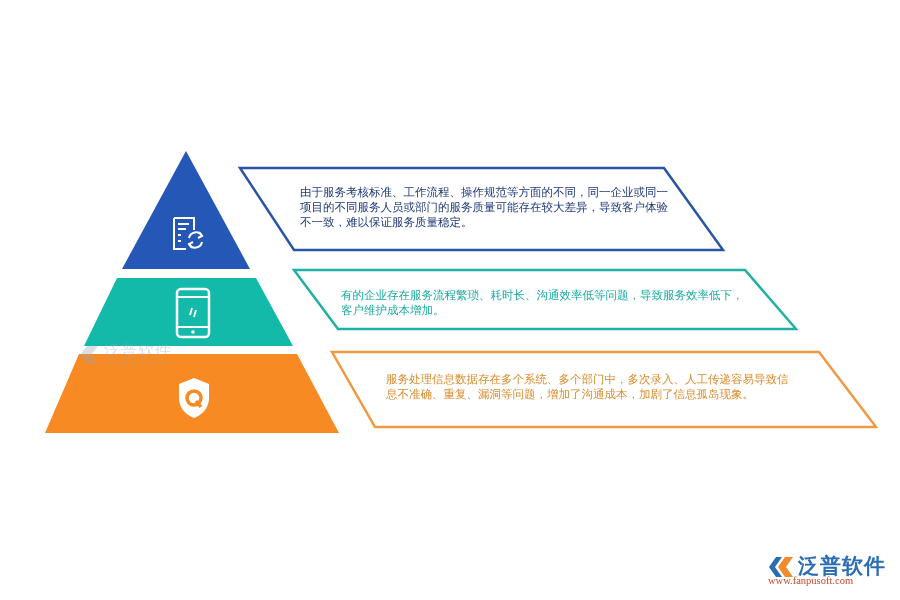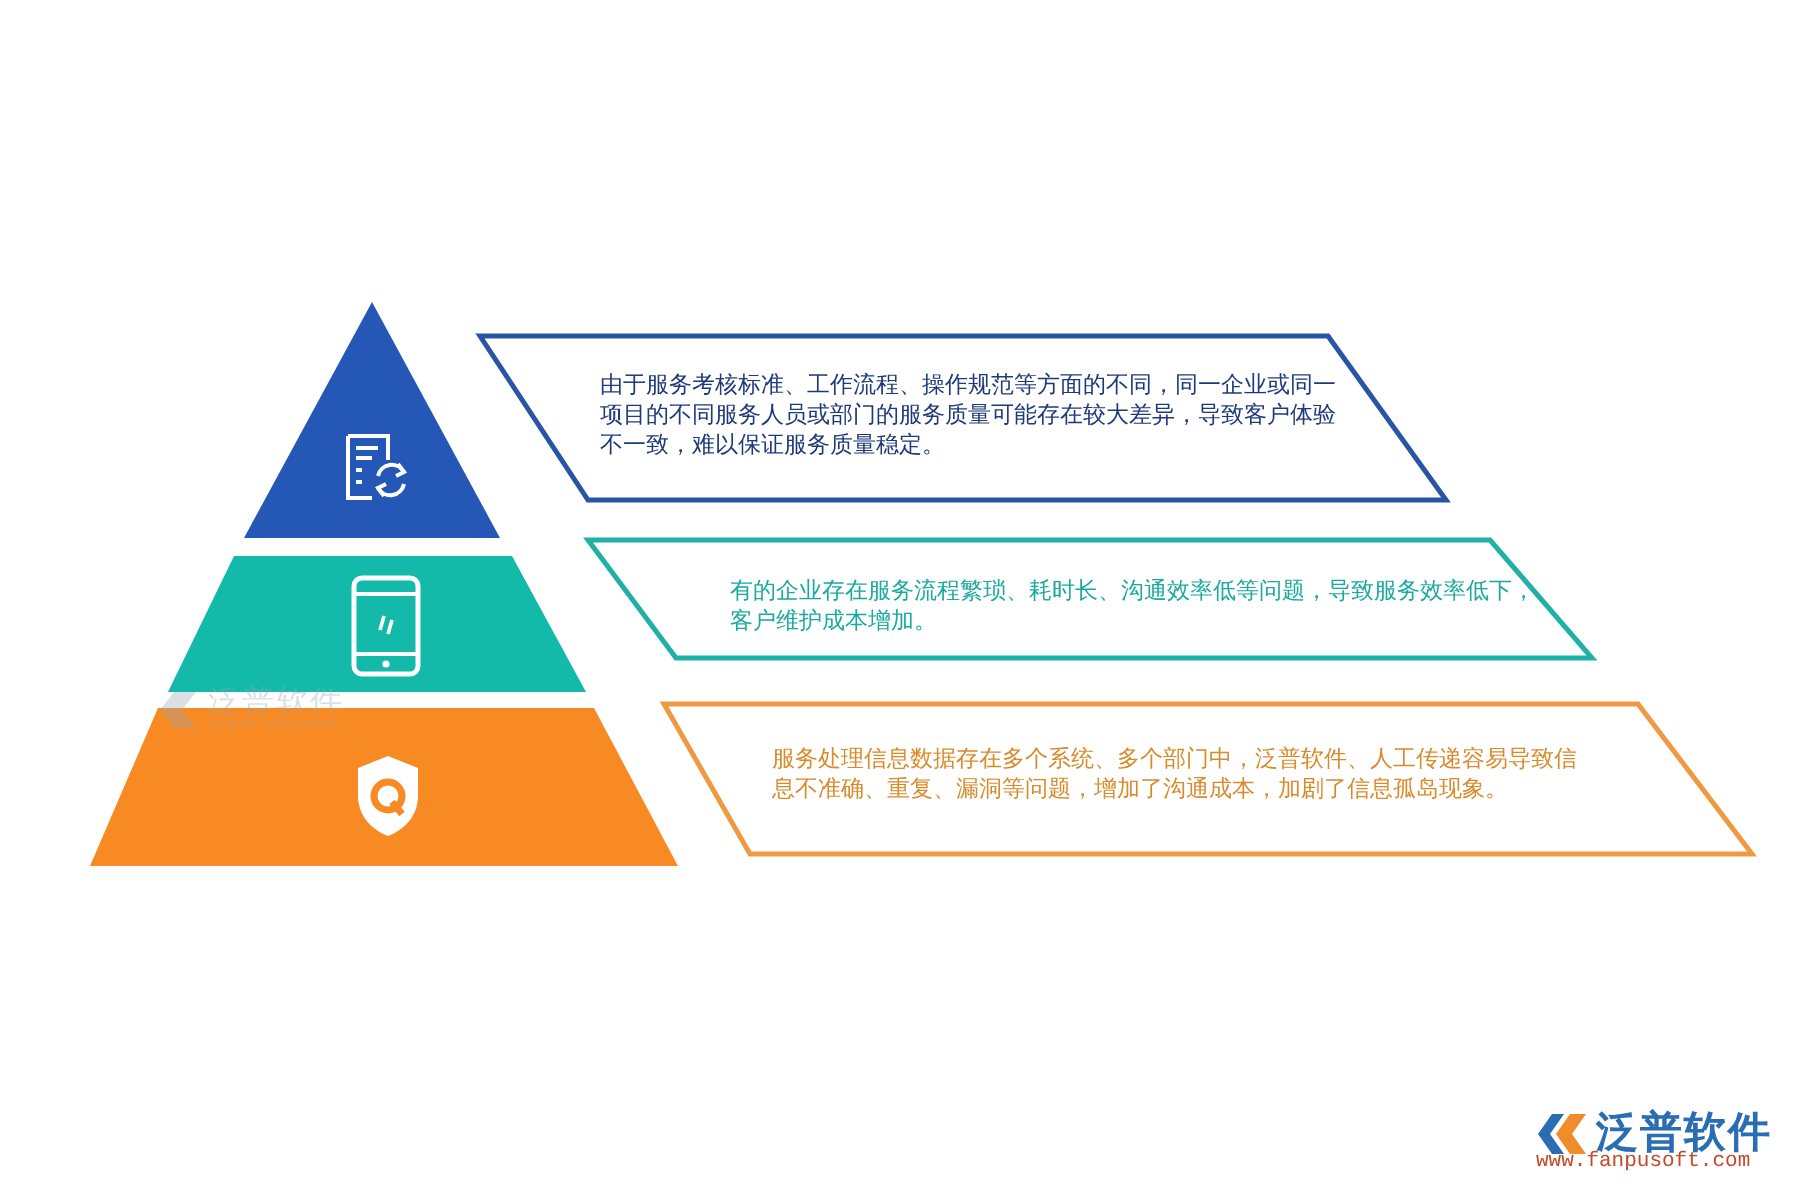--- a/index.html
+++ b/index.html
@@ -7,37 +7,37 @@
       width: 900px; height: 600px; background: #ffffff; position: relative; overflow: hidden;
       font-family: "DejaVu Sans", "Liberation Sans", sans-serif;
     }
     .stage { position: absolute; left: 0; top: 0; width: 900px; height: 440px; }
     svg.shapes { position: absolute; left: 0; top: 0; }
     .text-block {
       position: absolute; font-size: 11.5px; line-height: 15px; white-space: normal;
       word-break: break-all;
     }
     .text-1 { left: 300px; top: 185px; width: 368px; color: #1f3a7a; }
-    .text-2 { left: 341px; top: 288px; width: 410px; color: #1aa9a0; margin-left: 24px; }
+    .text-2 { left: 341px; top: 288px; width: 410px; color: #1aa9a0; }
     .text-3 { left: 386px; top: 372px; width: 410px; color: #d98a2a; }
     .icon { position: absolute; }
     .icon-1 { left: 172px; top: 216px; width: 34px; height: 36px; }
     .icon-2 { left: 174px; top: 287px; width: 38px; height: 52px; }
     .icon-3 { left: 176px; top: 376px; width: 36px; height: 44px; }
     .watermark-mid {
       position: absolute; left: 78px; top: 343px; width: 110px; height: 30px; opacity: 0.35;
     }
     .wm-text { position: absolute; left: 26px; top: -2px; font-size: 16px; color: #9aa5b1; letter-spacing: 1px; }
     .wm-sub { position: absolute; left: 28px; top: 17px; font-size: 5.5px; color: #9aa5b1; letter-spacing: 1px; }
     .logo {
       position: absolute; left: 768px; top: 553px; width: 128px; height: 44px;
     }
     .logo-mark { position: absolute; left: 0; top: 2px; width: 26px; height: 24px; }
     .logo-text { position: absolute; left: 30px; top: -1px; font-size: 21px; color: #2b6db3; letter-spacing: 1px; font-weight: bold; }
-    .logo-url { position: absolute; left: 0px; top: 22px; font-size: 10.5px; color: #c24a2a; font-family: Liberation Mono, monospace; }
+    .logo-url { position: absolute; left: 0px; top: 22px; font-size: 10.5px; color: #c24a2a; font-family: Liberation Serif, serif; }
   </style>
 </head>
 <body>
 
 <div class="stage">
   <svg class="shapes" width="900" height="600" viewBox="0 0 900 600">
 
     <polygon points="186,151 250,269 122,269" fill="#2557b6"></polygon>
     <polygon points="117,278 256,278 293,346 84,346" fill="#13b9a9"></polygon>
     <polygon points="79,354 297,354 339,433 45,433" fill="#f78a23"></polygon>
@@ -70,21 +70,21 @@
   </svg>
 
   <svg class="icon icon-3" viewBox="0 0 36 44">
     <path d="M18 2 L33 8 V22 C33 32 26 39 18 42 C10 39 3 32 3 22 V8 Z" fill="#ffffff"></path>
     <circle cx="18" cy="22" r="7" fill="none" stroke="#f78a23" stroke-width="3.5"></circle>
     <line x1="20" y1="25" x2="25" y2="31" stroke="#f78a23" stroke-width="3.5"></line>
   </svg>
 
   <div class="text-block text-1">由于服务考核标准、工作流程、操作规范等方面的不同，同一企业或同一项目的不同服务人员或部门的服务质量可能存在较大差异，导致客户体验不一致，难以保证服务质量稳定。</div>
   <div class="text-block text-2">有的企业存在服务流程繁琐、耗时长、沟通效率低等问题，导致服务效率低下，客户维护成本增加。</div>
-  <div class="text-block text-3">服务处理信息数据存在多个系统、多个部门中，泛普软件、人工传递容易导致信息不准确、重复、漏洞等问题，增加了沟通成本，加剧了信息孤岛现象。</div>
+  <div class="text-block text-3">服务处理信息数据存在多个系统、多个部门中，多次录入、人工传递容易导致信息不准确、重复、漏洞等问题，增加了沟通成本，加剧了信息孤岛现象。</div>
 
   <div class="watermark-mid">
     <svg width="24" height="24" viewBox="0 0 24 24" style="position:absolute;left:0;top:0">
       <path d="M2 12 L9 3 H20 L13 12 L20 21 H9 Z" fill="#9aa5b1"></path>
     </svg>
     <span class="wm-text">泛普软件</span>
     <span class="wm-sub">FANPU SOFTWARE</span>
   </div>
 
   <div class="logo">

